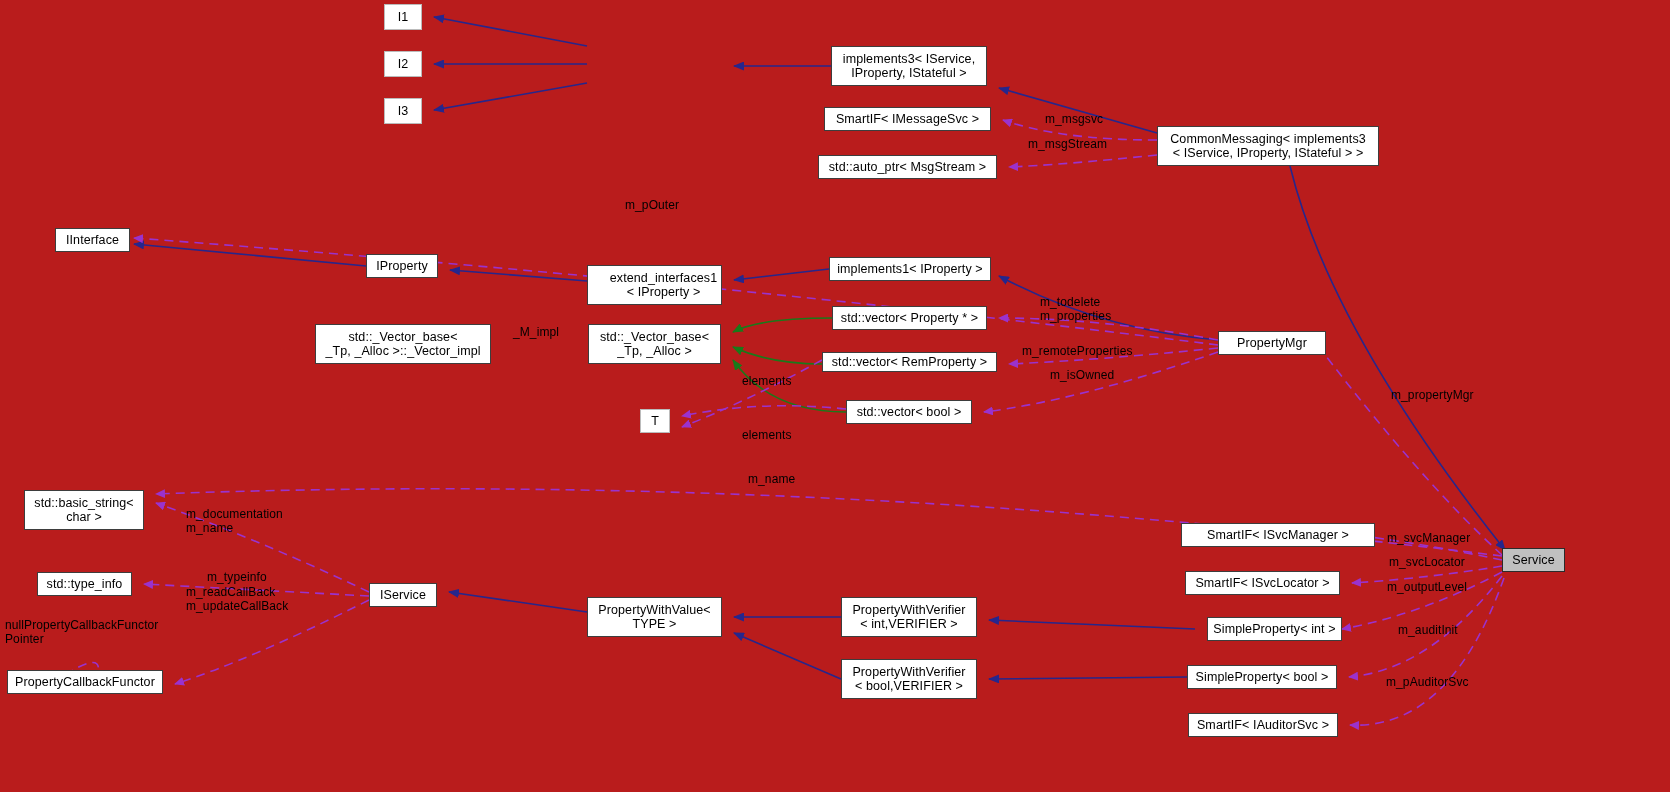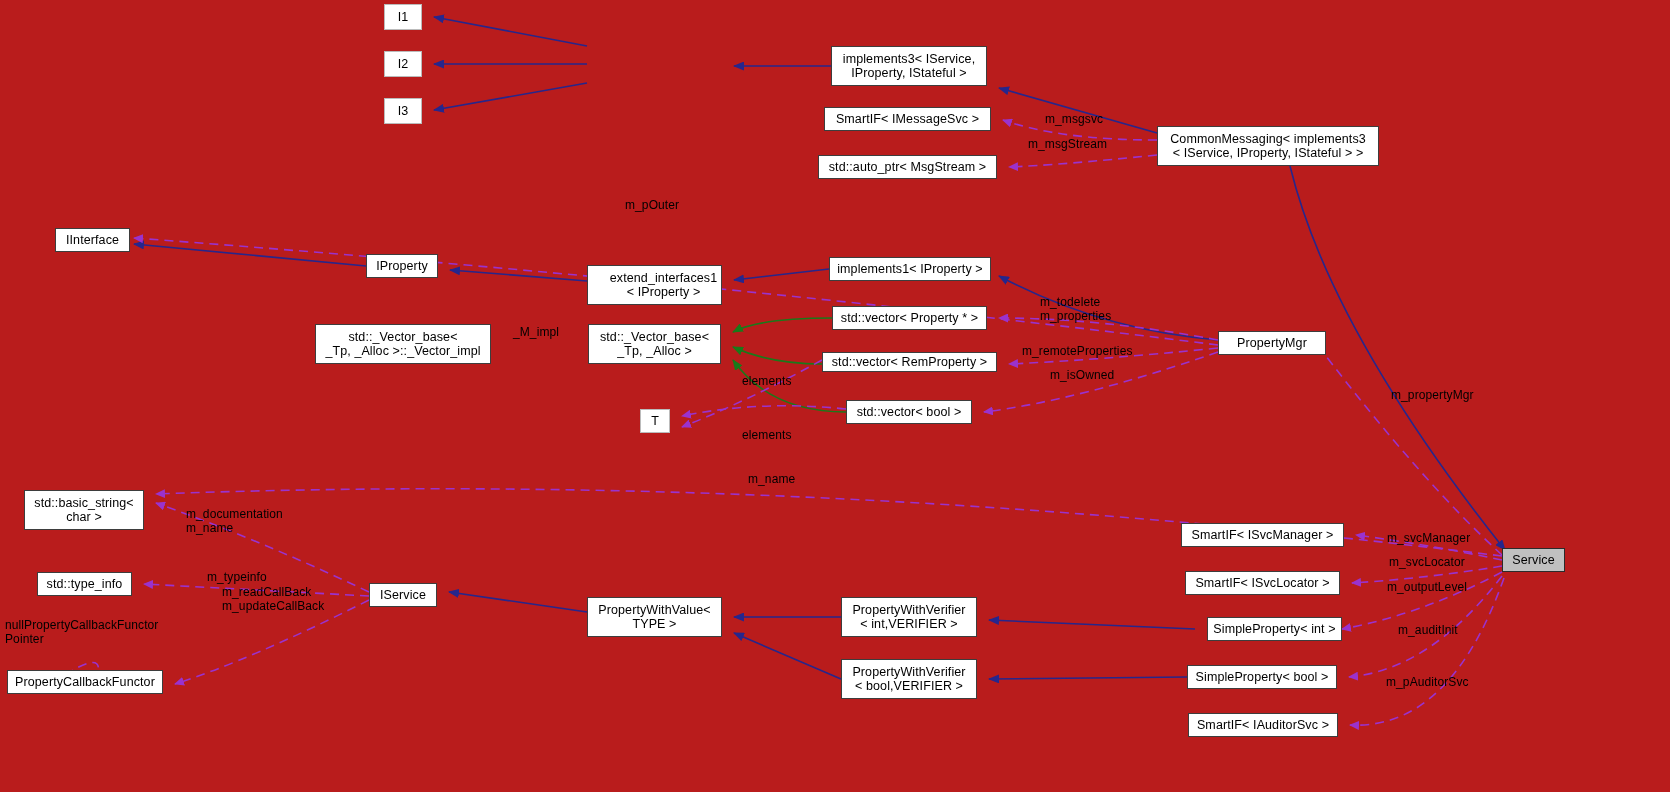--- a/index.html
+++ b/index.html
@@ -154,21 +154,21 @@
   <div class="node" style="left:37px;top:572px;width:95px;height:24px;"><span>std::type_info</span></div>
   <div class="node" style="left:7px;top:670px;width:156px;height:24px;"><span>PropertyCallbackFunctor</span></div>
   <div class="node" style="left:369px;top:583px;width:68px;height:24px;"><span>IService</span></div>
   <div class="node" style="left:587px;top:597px;width:135px;height:40px;"><span>PropertyWithValue&lt;
 TYPE &gt;</span></div>
   <div class="node" style="left:841px;top:597px;width:136px;height:40px;"><span>PropertyWithVerifier
 &lt; int,VERIFIER &gt;</span></div>
   <div class="node" style="left:841px;top:659px;width:136px;height:40px;"><span>PropertyWithVerifier
 &lt; bool,VERIFIER &gt;</span></div>
 
-  <div class="node" style="left:1181px;top:523px;width:163px;height:24px;"><span>SmartIF&lt; ISvcManager &gt;</span></div>
+  <div class="node" style="left:1181px;top:523px;width:194px;height:24px;"><span>SmartIF&lt; ISvcManager &gt;</span></div>
   <div class="node" style="left:1185px;top:571px;width:155px;height:24px;"><span>SmartIF&lt; ISvcLocator &gt;</span></div>
   <div class="node" style="left:1195px;top:617px;width:135px;height:24px;margin-left:12px;"><span>SimpleProperty&lt; int &gt;</span></div>
   <div class="node" style="left:1187px;top:665px;width:150px;height:24px;"><span>SimpleProperty&lt; bool &gt;</span></div>
   <div class="node" style="left:1188px;top:713px;width:150px;height:24px;"><span>SmartIF&lt; IAuditorSvc &gt;</span></div>
 
   <div class="node current" style="left:1502px;top:548px;width:63px;height:24px;"><span>Service</span></div>
 
   <div class="edge-label" style="left:1045px;top:113px;">m_msgsvc</div>
   <div class="edge-label" style="left:1028px;top:138px;">m_msgStream</div>
   <div class="edge-label" style="left:625px;top:199px;">m_pOuter</div>
@@ -176,21 +176,21 @@
 m_properties</div>
   <div class="edge-label" style="left:513px;top:326px;">_M_impl</div>
   <div class="edge-label" style="left:1022px;top:345px;">m_remoteProperties</div>
   <div class="edge-label" style="left:1050px;top:369px;">m_isOwned</div>
   <div class="edge-label" style="left:742px;top:375px;">elements</div>
   <div class="edge-label" style="left:742px;top:429px;">elements</div>
   <div class="edge-label" style="left:748px;top:473px;">m_name</div>
   <div class="edge-label" style="left:186px;top:508px;">m_documentation
 m_name</div>
   <div class="edge-label" style="left:207px;top:571px;">m_typeinfo</div>
-  <div class="edge-label" style="left:186px;top:586px;margin-left:36px;">m_readCallBack
+  <div class="edge-label" style="left:186px;top:586px;">m_readCallBack
 m_updateCallBack</div>
   <div class="edge-label" style="left:5px;top:619px;">nullPropertyCallbackFunctor
 Pointer</div>
   <div class="edge-label" style="left:1391px;top:389px;">m_propertyMgr</div>
   <div class="edge-label" style="left:1387px;top:532px;">m_svcManager</div>
   <div class="edge-label" style="left:1389px;top:556px;">m_svcLocator</div>
   <div class="edge-label" style="left:1387px;top:581px;">m_outputLevel</div>
   <div class="edge-label" style="left:1398px;top:624px;">m_auditInit</div>
   <div class="edge-label" style="left:1386px;top:676px;">m_pAuditorSvc</div>
 

